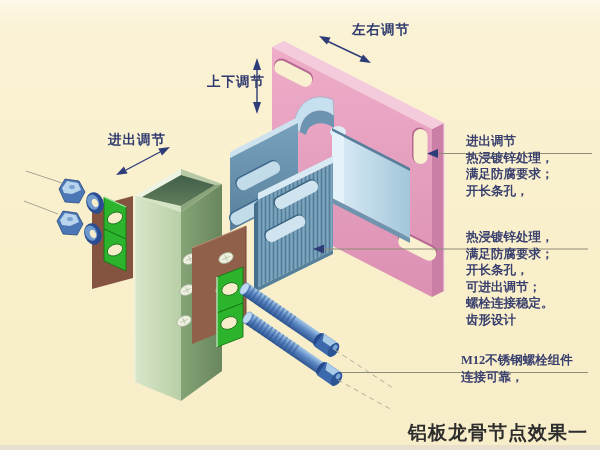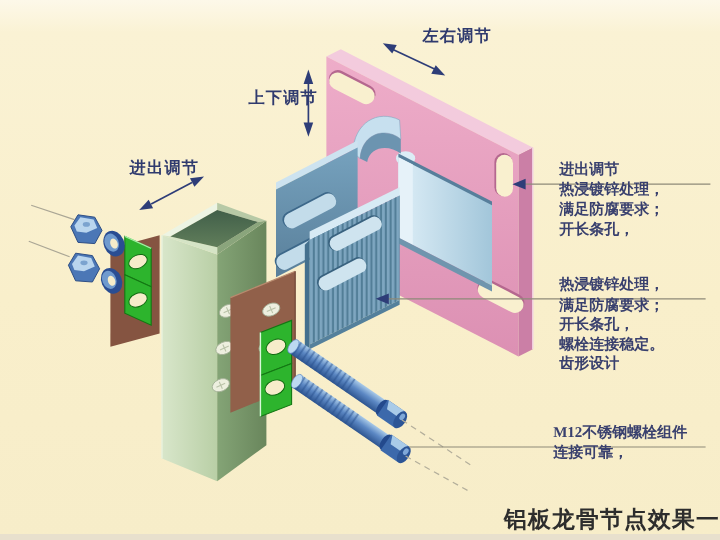--- a/index.html
+++ b/index.html
@@ -10,21 +10,21 @@
     padding-left:31px;
   }
   .stage svg{position:absolute;left:0;top:0;}
   .adj{
     position:absolute;color:#2f3a6e;font-family:"Liberation Serif",serif;
     font-size:13.5px;font-weight:700;letter-spacing:1px;white-space:nowrap;
   }
   .ann{position:absolute;color:#39406e;font-family:"Liberation Serif",serif;
     font-size:12.5px;font-weight:600;line-height:16.6px;white-space:nowrap;}
   .caption{
-    position:absolute;left:420px;top:420px;color:#2d2d2d;
+    position:absolute;left:408px;top:420px;color:#2d2d2d;
     font-size:19px;font-weight:700;letter-spacing:1px;white-space:nowrap;
     font-family:Liberation Serif, serif;
   }
 </style>
 </head>
 <body>
 
 <div class="stage">
 
 <svg width="600" height="450" viewBox="0 0 600 450">
@@ -259,20 +259,21 @@
   <div>进出调节</div>
   <div>热浸镀锌处理，</div>
   <div>满足防腐要求；</div>
   <div>开长条孔，</div>
 </div>
 
 <div class="ann" style="left:466px;top:229px">
   <div>热浸镀锌处理，</div>
   <div>满足防腐要求；</div>
   <div>开长条孔，</div>
+  <div>可进出调节；</div>
   <div>螺栓连接稳定。</div>
   <div>齿形设计</div>
 </div>
 
 <div class="ann" style="left:461px;top:352px">
   <div>M12不锈钢螺栓组件</div>
   <div>连接可靠，</div>
 </div>
 
 <div class="caption">铝板龙骨节点效果一</div>

